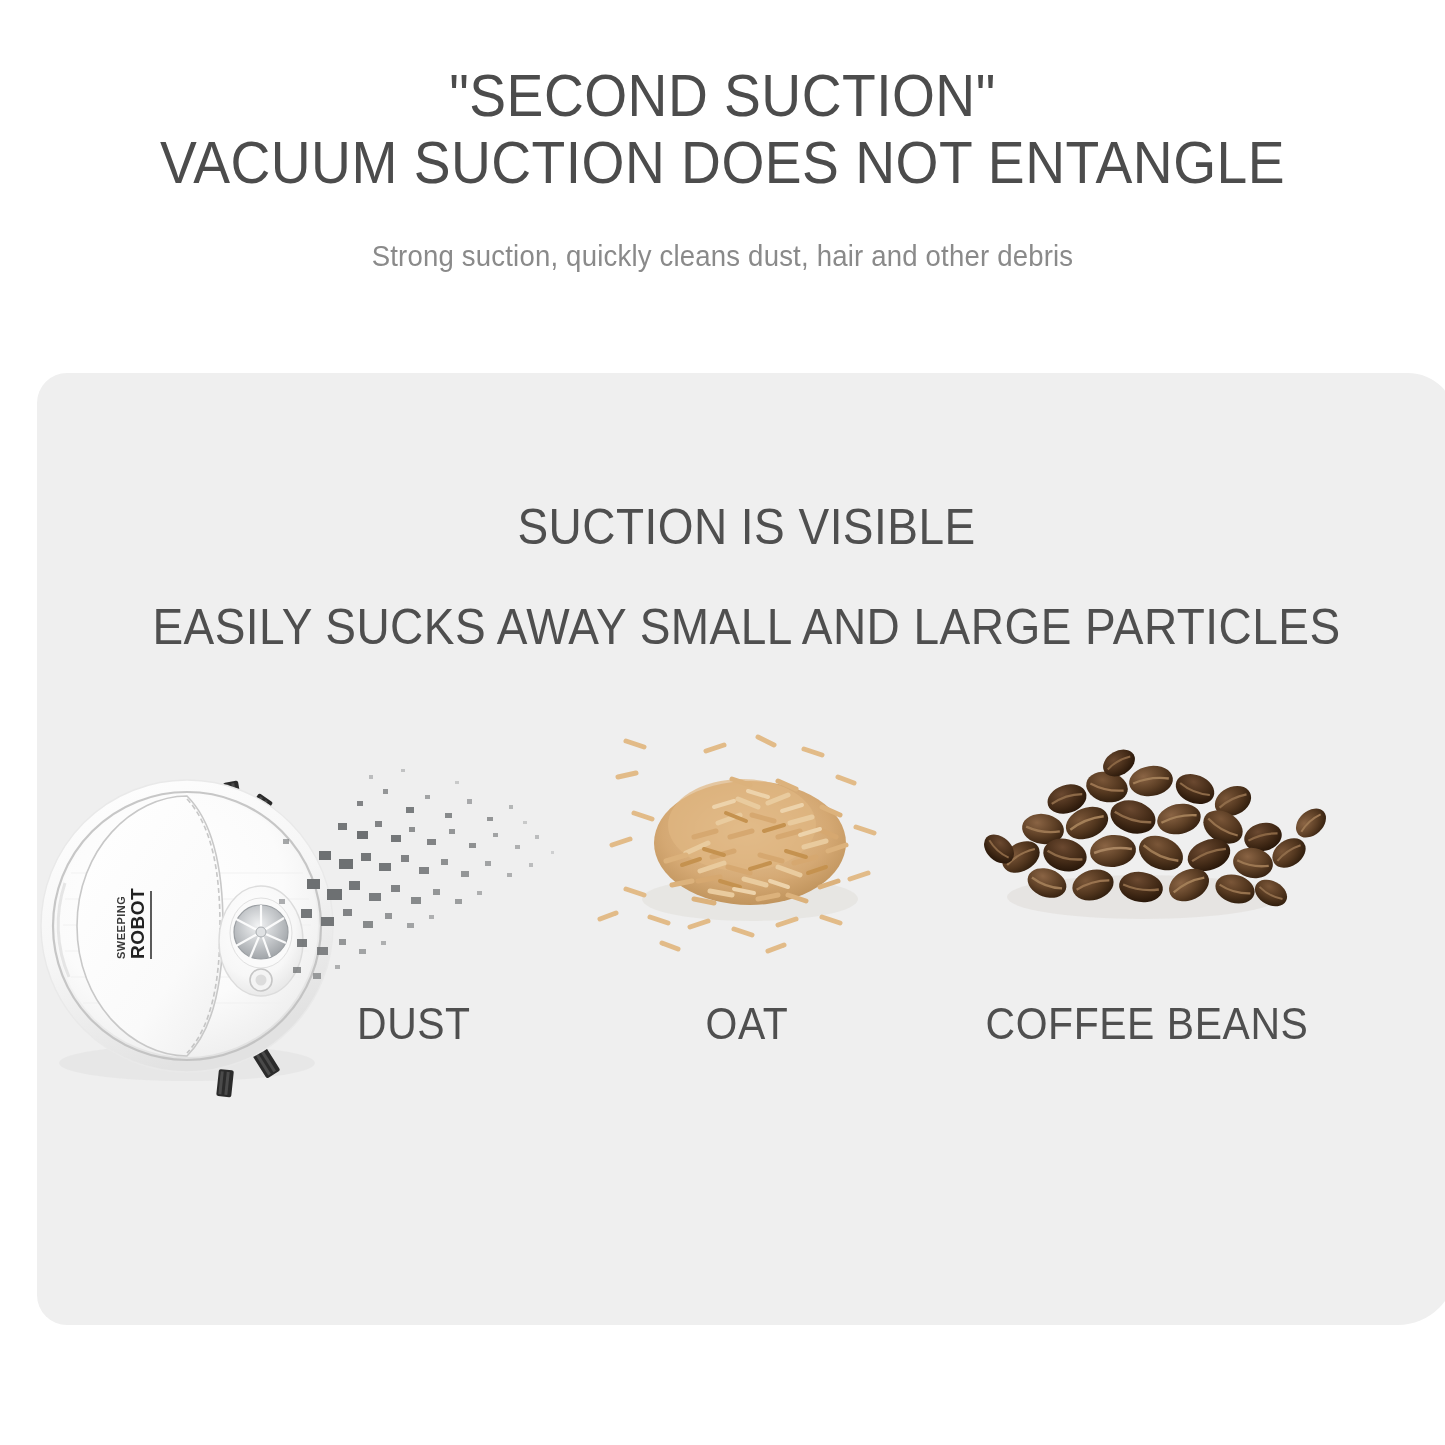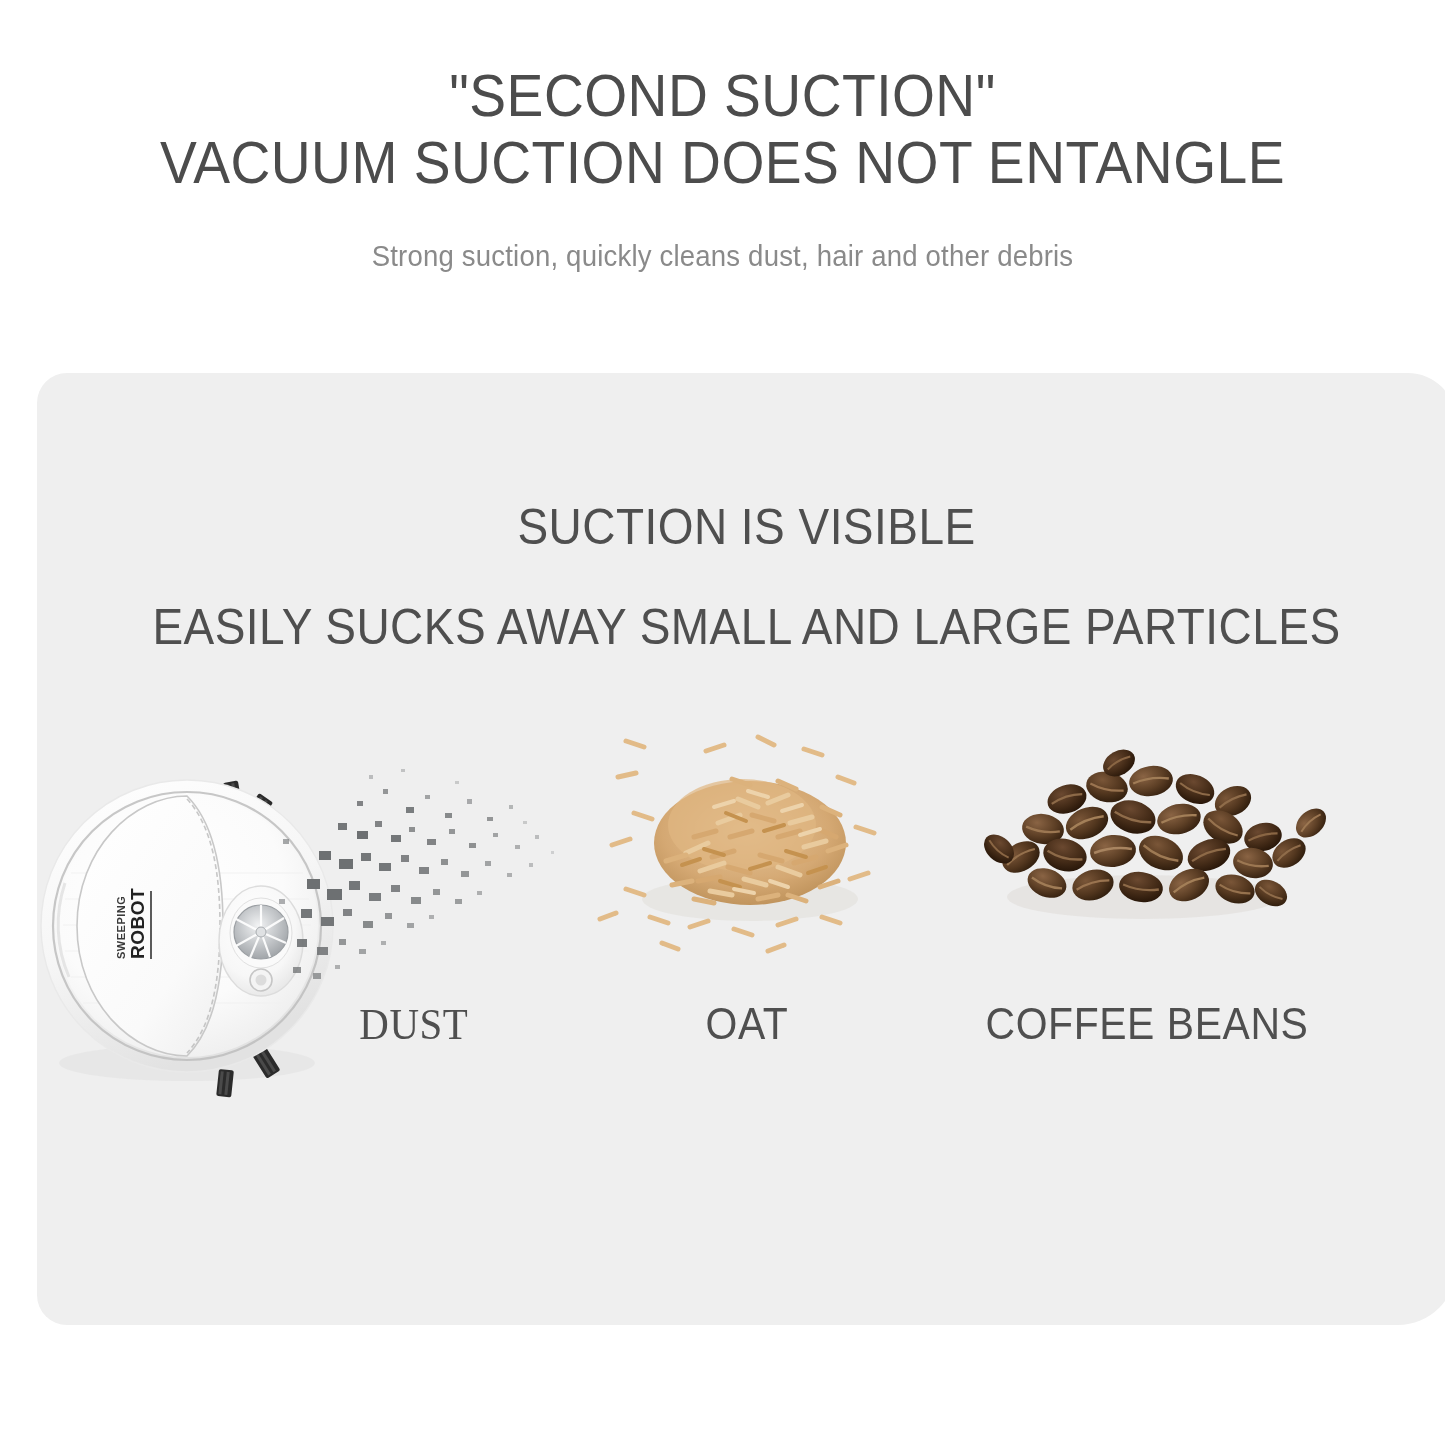--- a/index.html
+++ b/index.html
@@ -93,21 +93,21 @@
     top: 330px;
     width: 100%;
     height: 420px;
   }
 
   .specimen {
     position: absolute;
     top: 0;
     height: 420px;
   }
-  .spec-dust   { left: 20px;  width: 540px; font-family: Liberation Serif, serif; }
+  .spec-dust   { left: 20px;  width: 540px; }
   .spec-oat    { left: 545px; width: 330px; }
   .spec-coffee { left: 910px; width: 400px; }
 
   .spec-art {
     position: absolute;
     left: 0;
     top: 0;
     width: 100%;
     height: 300px;
   }

